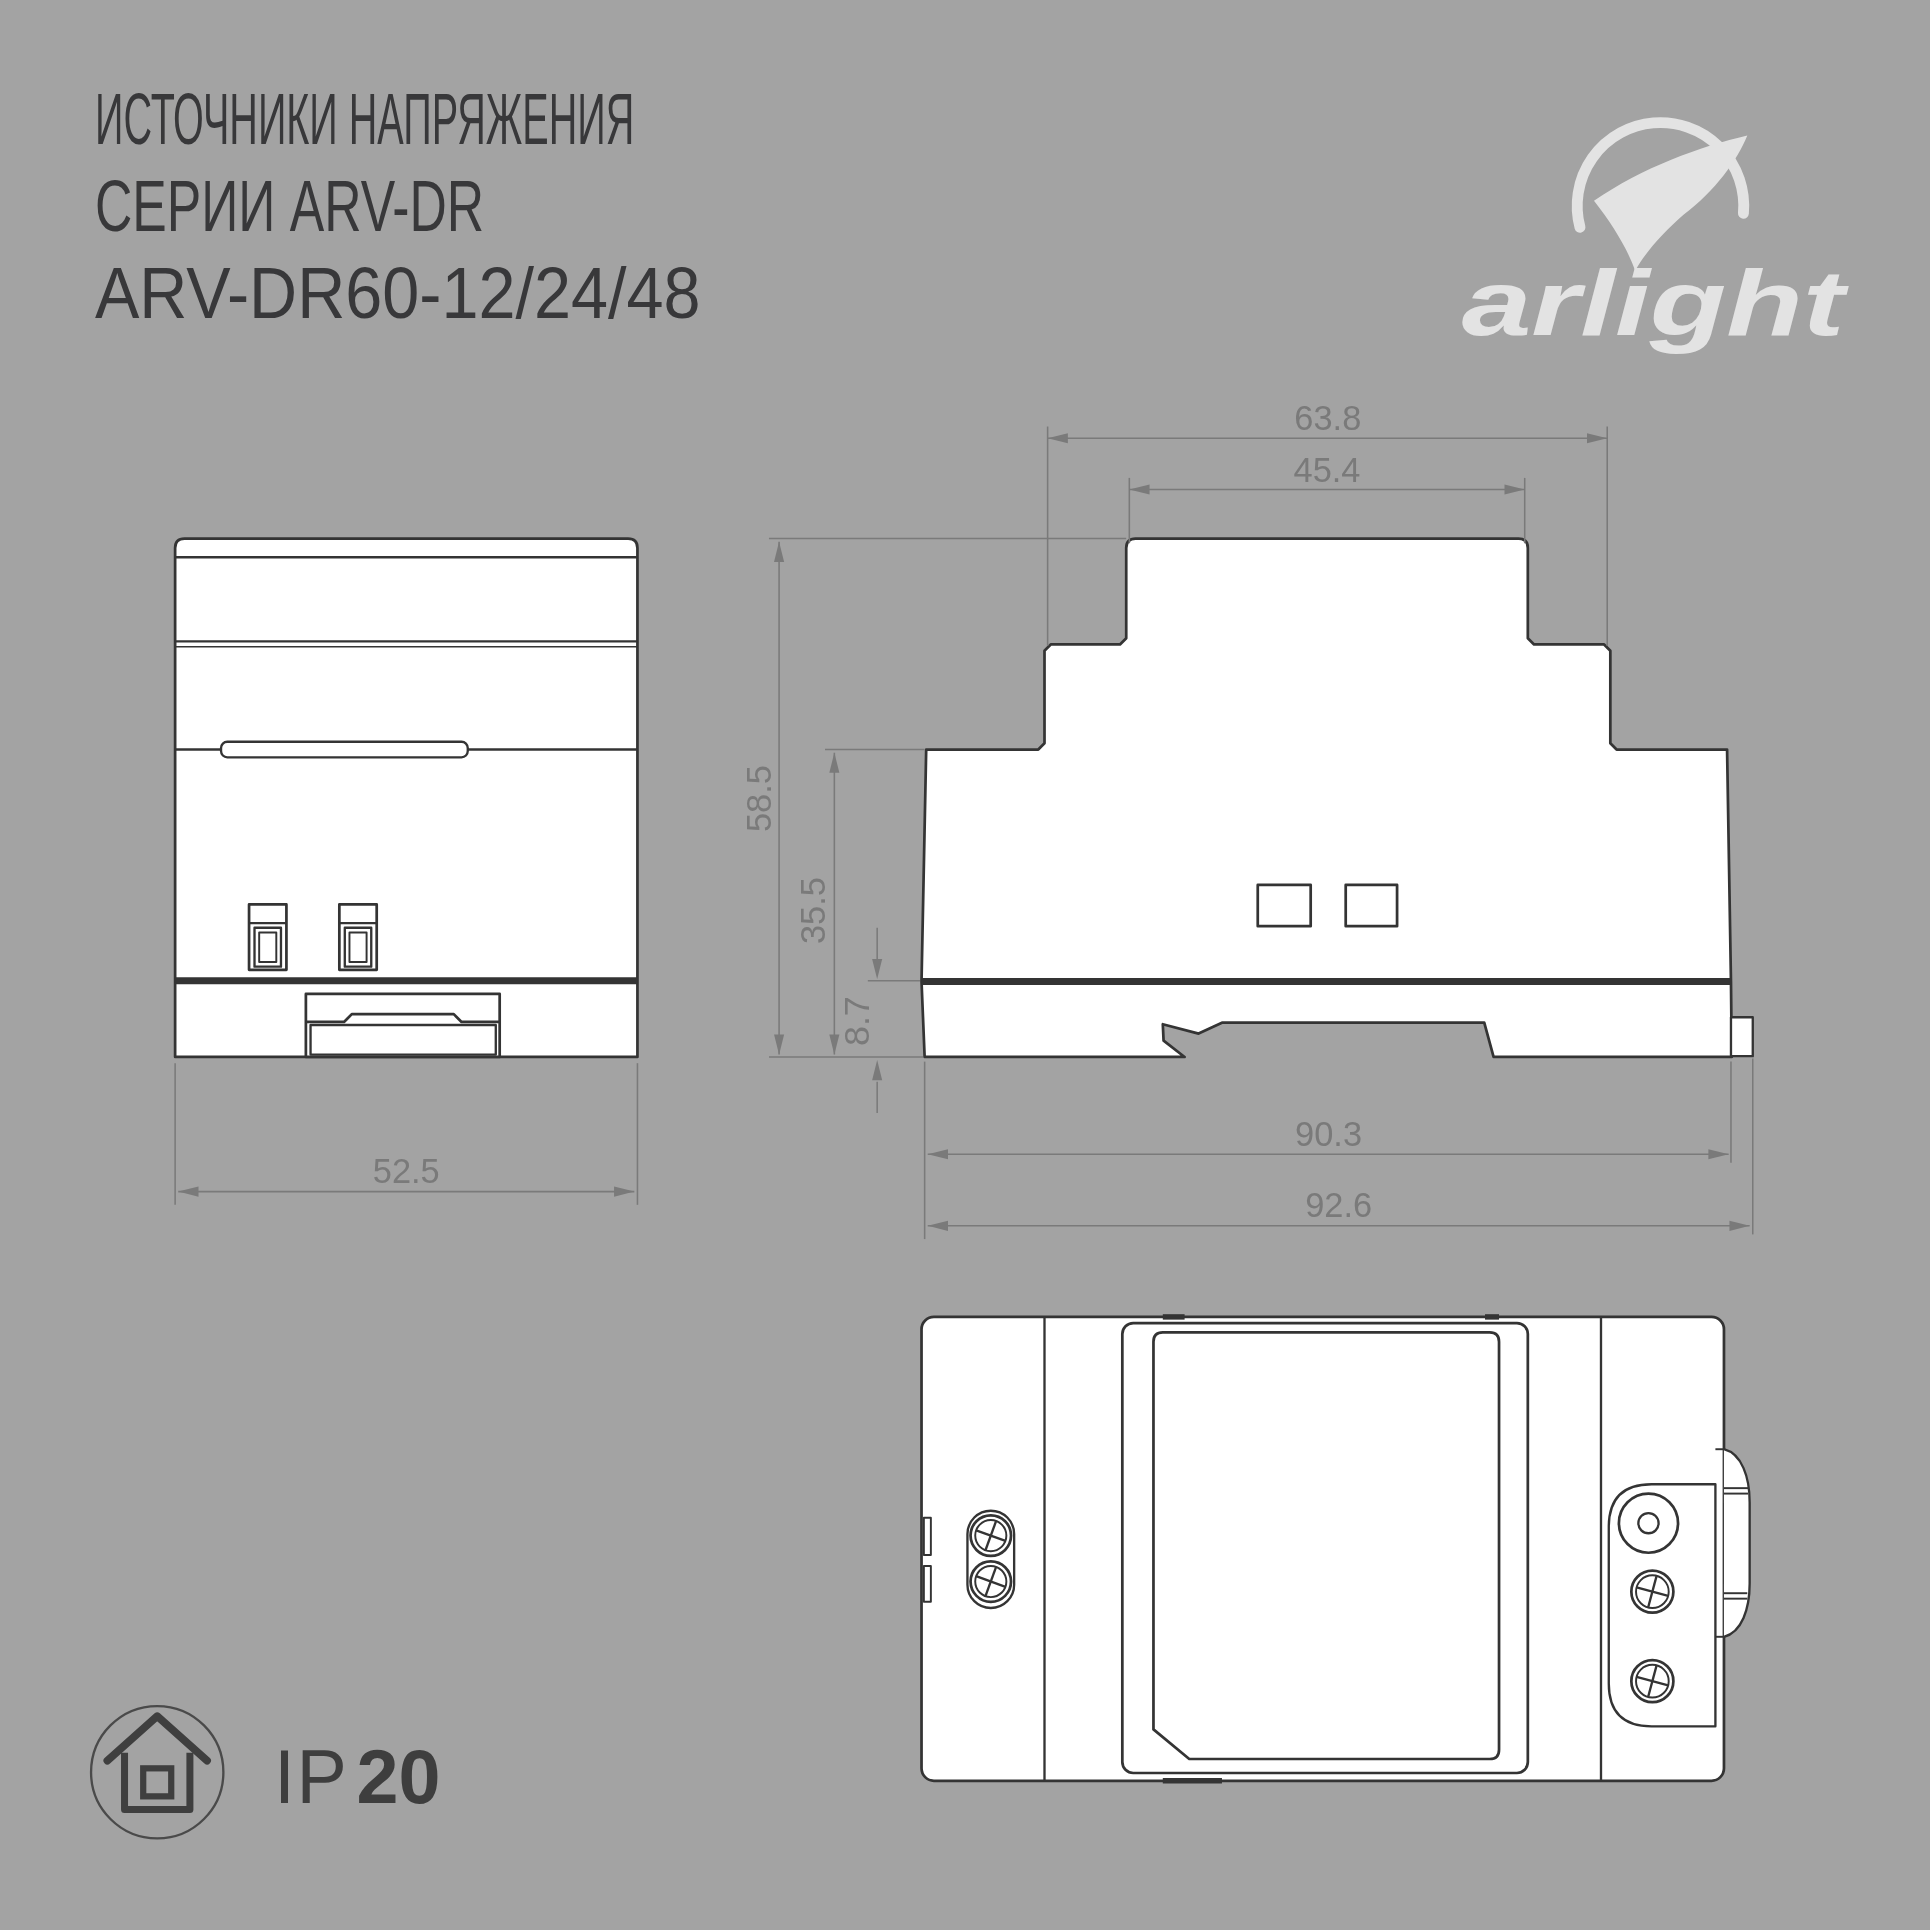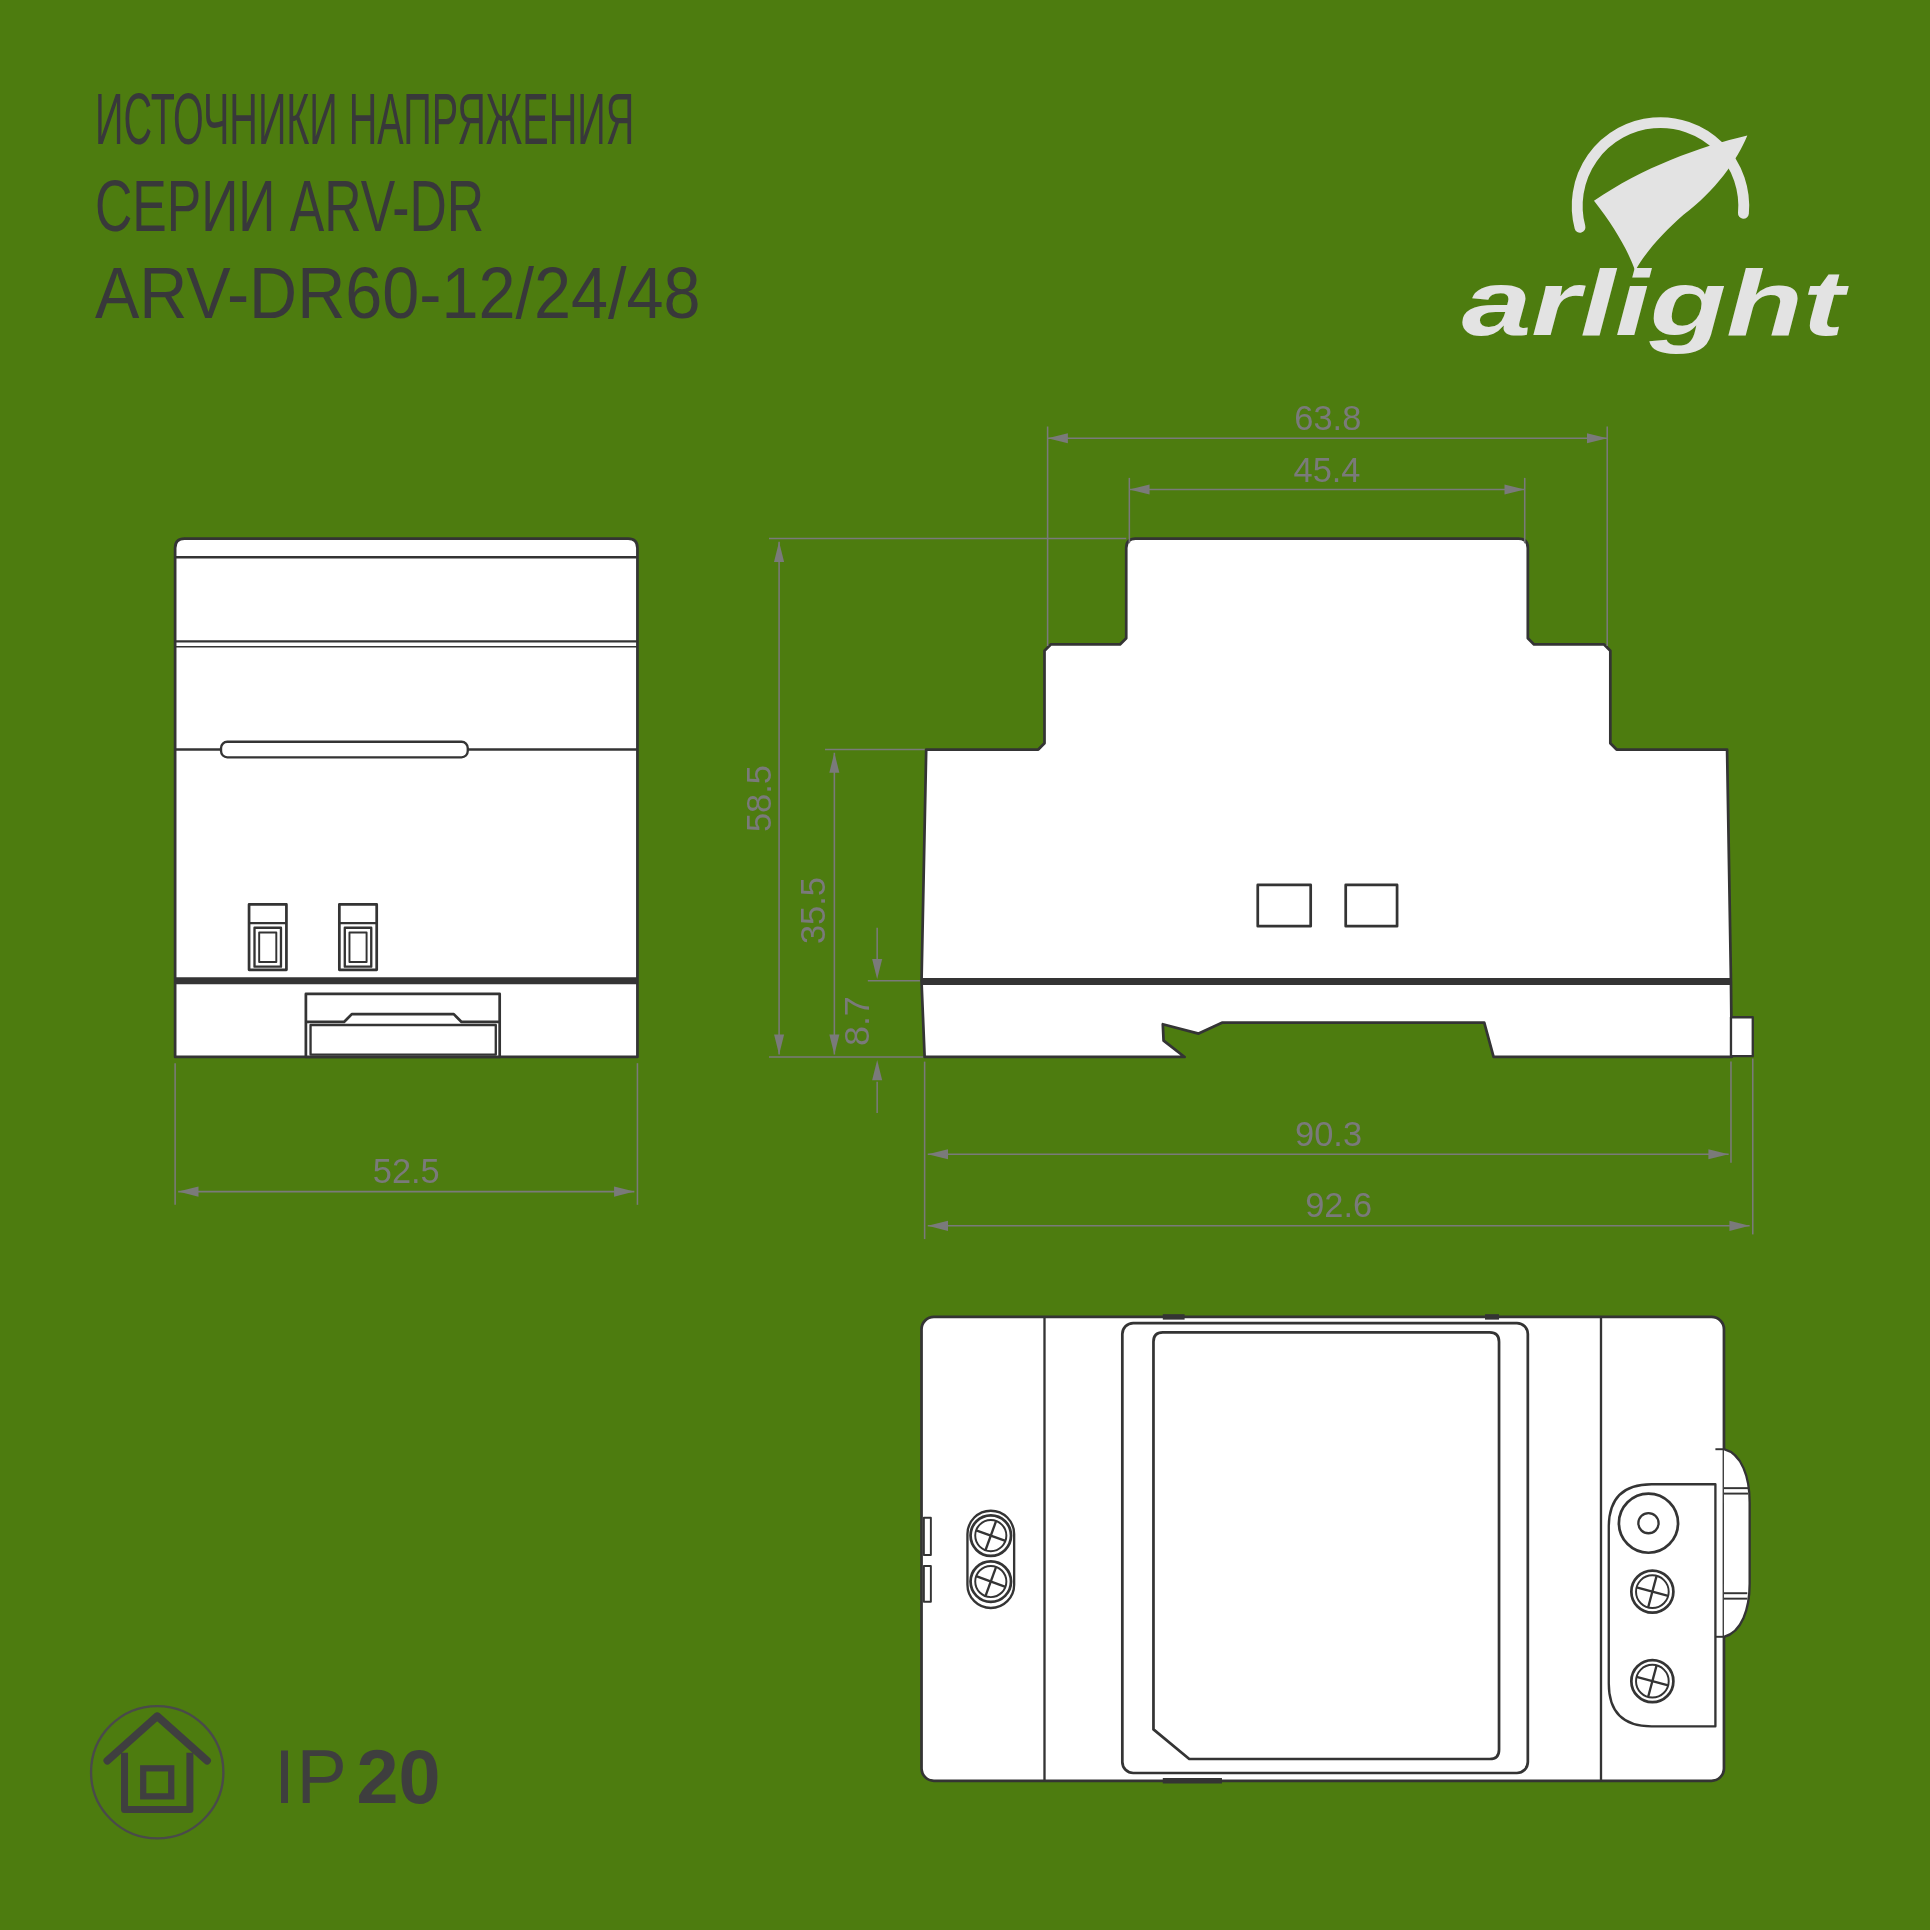--- a/index.html
+++ b/index.html
@@ -1,17 +1,17 @@
 <!DOCTYPE html>
 <html style="font-size:12.5px"><head>
 <meta charset="utf-8">
 <style>
   html,body{margin:0;padding:0;background:#ffffff;}
   body{font-family:"Liberation Sans", sans-serif;}
-  .canvas{position:relative;width:1931px;height:1931px;background:#4d7c0f;overflow:hidden;}
+  .canvas{position:relative;width:1931px;height:1931px;background:#a3a3a3;overflow:hidden;}
   svg{display:block;}
   svg text{font-family:"Liberation Sans", sans-serif;}
   .dimtext{fill:#7a7a7a;font-size:46px;}
   .titletext{fill:#38383a;font-weight:400;}
 </style>
 </head>
 <body>
 
 <div class="canvas">
 <svg width="1931" height="1931" viewBox="0 0 2481 2481" xmlns="http://www.w3.org/2000/svg">

